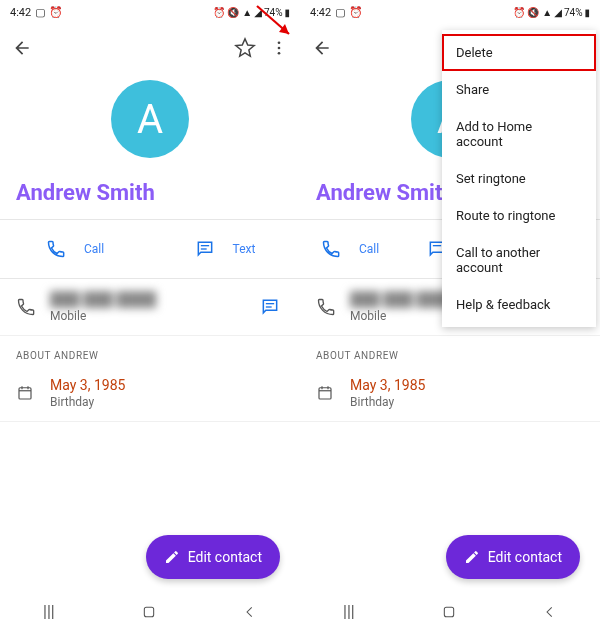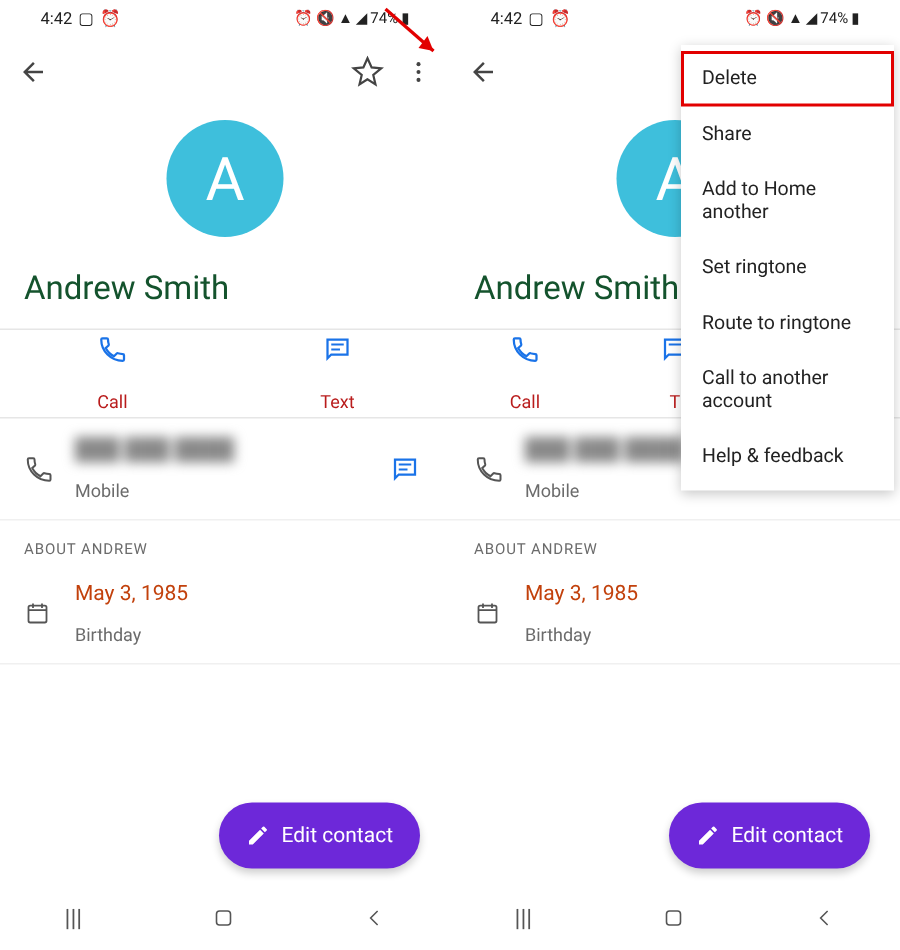--- a/index.html
+++ b/index.html
@@ -1,41 +1,41 @@
 <!DOCTYPE html>
 <html><head>
 <meta charset="utf-8">
 <style>
   *{box-sizing:border-box;margin:0;padding:0;font-family:Roboto,Arial,sans-serif}
   body{width:600px;height:633px;background:#fff;position:relative;overflow:hidden}
   .panel{position:absolute;top:0;width:300px;height:633px;background:#fff}
   .panel.left{left:0}
   .panel.right{left:300px}
-  .statusbar{height:24px;display:flex;align-items:center;justify-content:space-between;padding:0 27px;font-size:11px;color:#222}
+  .statusbar{height:24px;display:flex;align-items:center;justify-content:space-between;padding:0 10px;font-size:11px;color:#222}
   .status-left{display:flex;align-items:center;gap:4px}
   .status-right{display:flex;align-items:center;gap:2px;font-size:10px}
   .appbar{height:48px;display:flex;align-items:center;justify-content:space-between;padding:0 12px}
   .appbar-actions{display:flex;align-items:center;gap:14px}
   .icon-btn{display:inline-flex;align-items:center;justify-content:center;cursor:pointer}
   .avatar{width:78px;height:78px;border-radius:50%;background:#3ebfdc;display:flex;align-items:center;justify-content:center;color:#fff;font-size:40px;font-weight:400;margin:0 auto}
   .avatar-wrap{padding:8px 0 18px}
-  .contact-name{font-size:22px;color:#14532d;padding:4px 16px 14px;font-weight:400}
+  .contact-name{font-size:22px;color:#8b5cf6;padding:4px 16px 14px;font-weight:700}
   .actionrow{height:60px;border-top:1px solid #e6e6e6;border-bottom:1px solid #e6e6e6;display:flex}
-  .action{flex:1;display:flex;flex-direction:column;align-items:center;justify-content:center;gap:18px;color:#b91c1c;font-size:12px;cursor:pointer}
+  .action{flex:1;display:flex;align-items:center;justify-content:center;gap:18px;color:#3b82f6;font-size:12px;cursor:pointer}
   .detailrow{display:flex;align-items:center;padding:12px 16px;border-bottom:1px solid #f0f0f0}
   .detailrow .lead{width:34px;display:flex;justify-content:flex-start}
   .detailrow .body{flex:1}
   .detailrow .trail{width:28px;display:flex;justify-content:center}
   .primary-line{font-size:14px;color:#c2410c}
-  .secondary-line{font-size:12px;color:#6b6b6b;margin-top:12px}
+  .secondary-line{font-size:12px;color:#6b6b6b;margin-top:2px}
   .section-label{font-size:10px;letter-spacing:0.6px;color:#6b6b6b;padding:14px 16px 4px}
   .nav{position:absolute;bottom:0;left:0;right:0;height:40px;display:flex;align-items:center;justify-content:space-around;color:#555;padding-bottom:3px}
   .fab{position:absolute;bottom:54px;right:20px;height:44px;border-radius:22px;background:#6d28d9;color:#fff;display:flex;align-items:center;gap:8px;padding:0 18px;font-size:14px;cursor:pointer;box-shadow:0 3px 6px rgba(0,0,0,0.2)}
   .blur{filter:blur(4px);color:#888}
-  .menu{position:absolute;top:30px;right:4px;width:142px;background:#fff;box-shadow:0 2px 8px rgba(0,0,0,0.22);padding:4px 0;z-index:5}
+  .menu{position:absolute;top:30px;right:4px;width:154px;background:#fff;box-shadow:0 2px 8px rgba(0,0,0,0.22);padding:4px 0;z-index:5}
   .menu-item{padding:11px 14px;font-size:13px;color:#222;cursor:pointer}
   .menu-item.hl{outline:2px solid #e20000;outline-offset:-2px}
   .arrow{position:absolute;top:4px;left:255px;z-index:6}
   svg{display:block}
 </style>
 </head>
 <body>
 
 <div class="panel left">
   <div class="statusbar">
@@ -261,21 +261,21 @@
     <span>
         <svg width="14" height="14" viewBox="0 0 24 24">
           <path d="M15 4l-8 8 8 8" fill="none" stroke="#555" stroke-width="1.8"></path>
         </svg>
       </span>
   </div>
 
   <div class="menu">
     <div class="menu-item hl">Delete</div>
     <div class="menu-item">Share</div>
-    <div class="menu-item">Add to Home another</div>
+    <div class="menu-item">Add to Home account</div>
     <div class="menu-item">Set ringtone</div>
     <div class="menu-item">Route to ringtone</div>
     <div class="menu-item">Call to another account</div>
     <div class="menu-item">Help &amp; feedback</div>
   </div>
 </div>
 
 <div class="arrow">
   <svg width="50" height="50">
       <line x1="2" y1="2" x2="34" y2="30" stroke="#e20000" stroke-width="2.2"></line>

